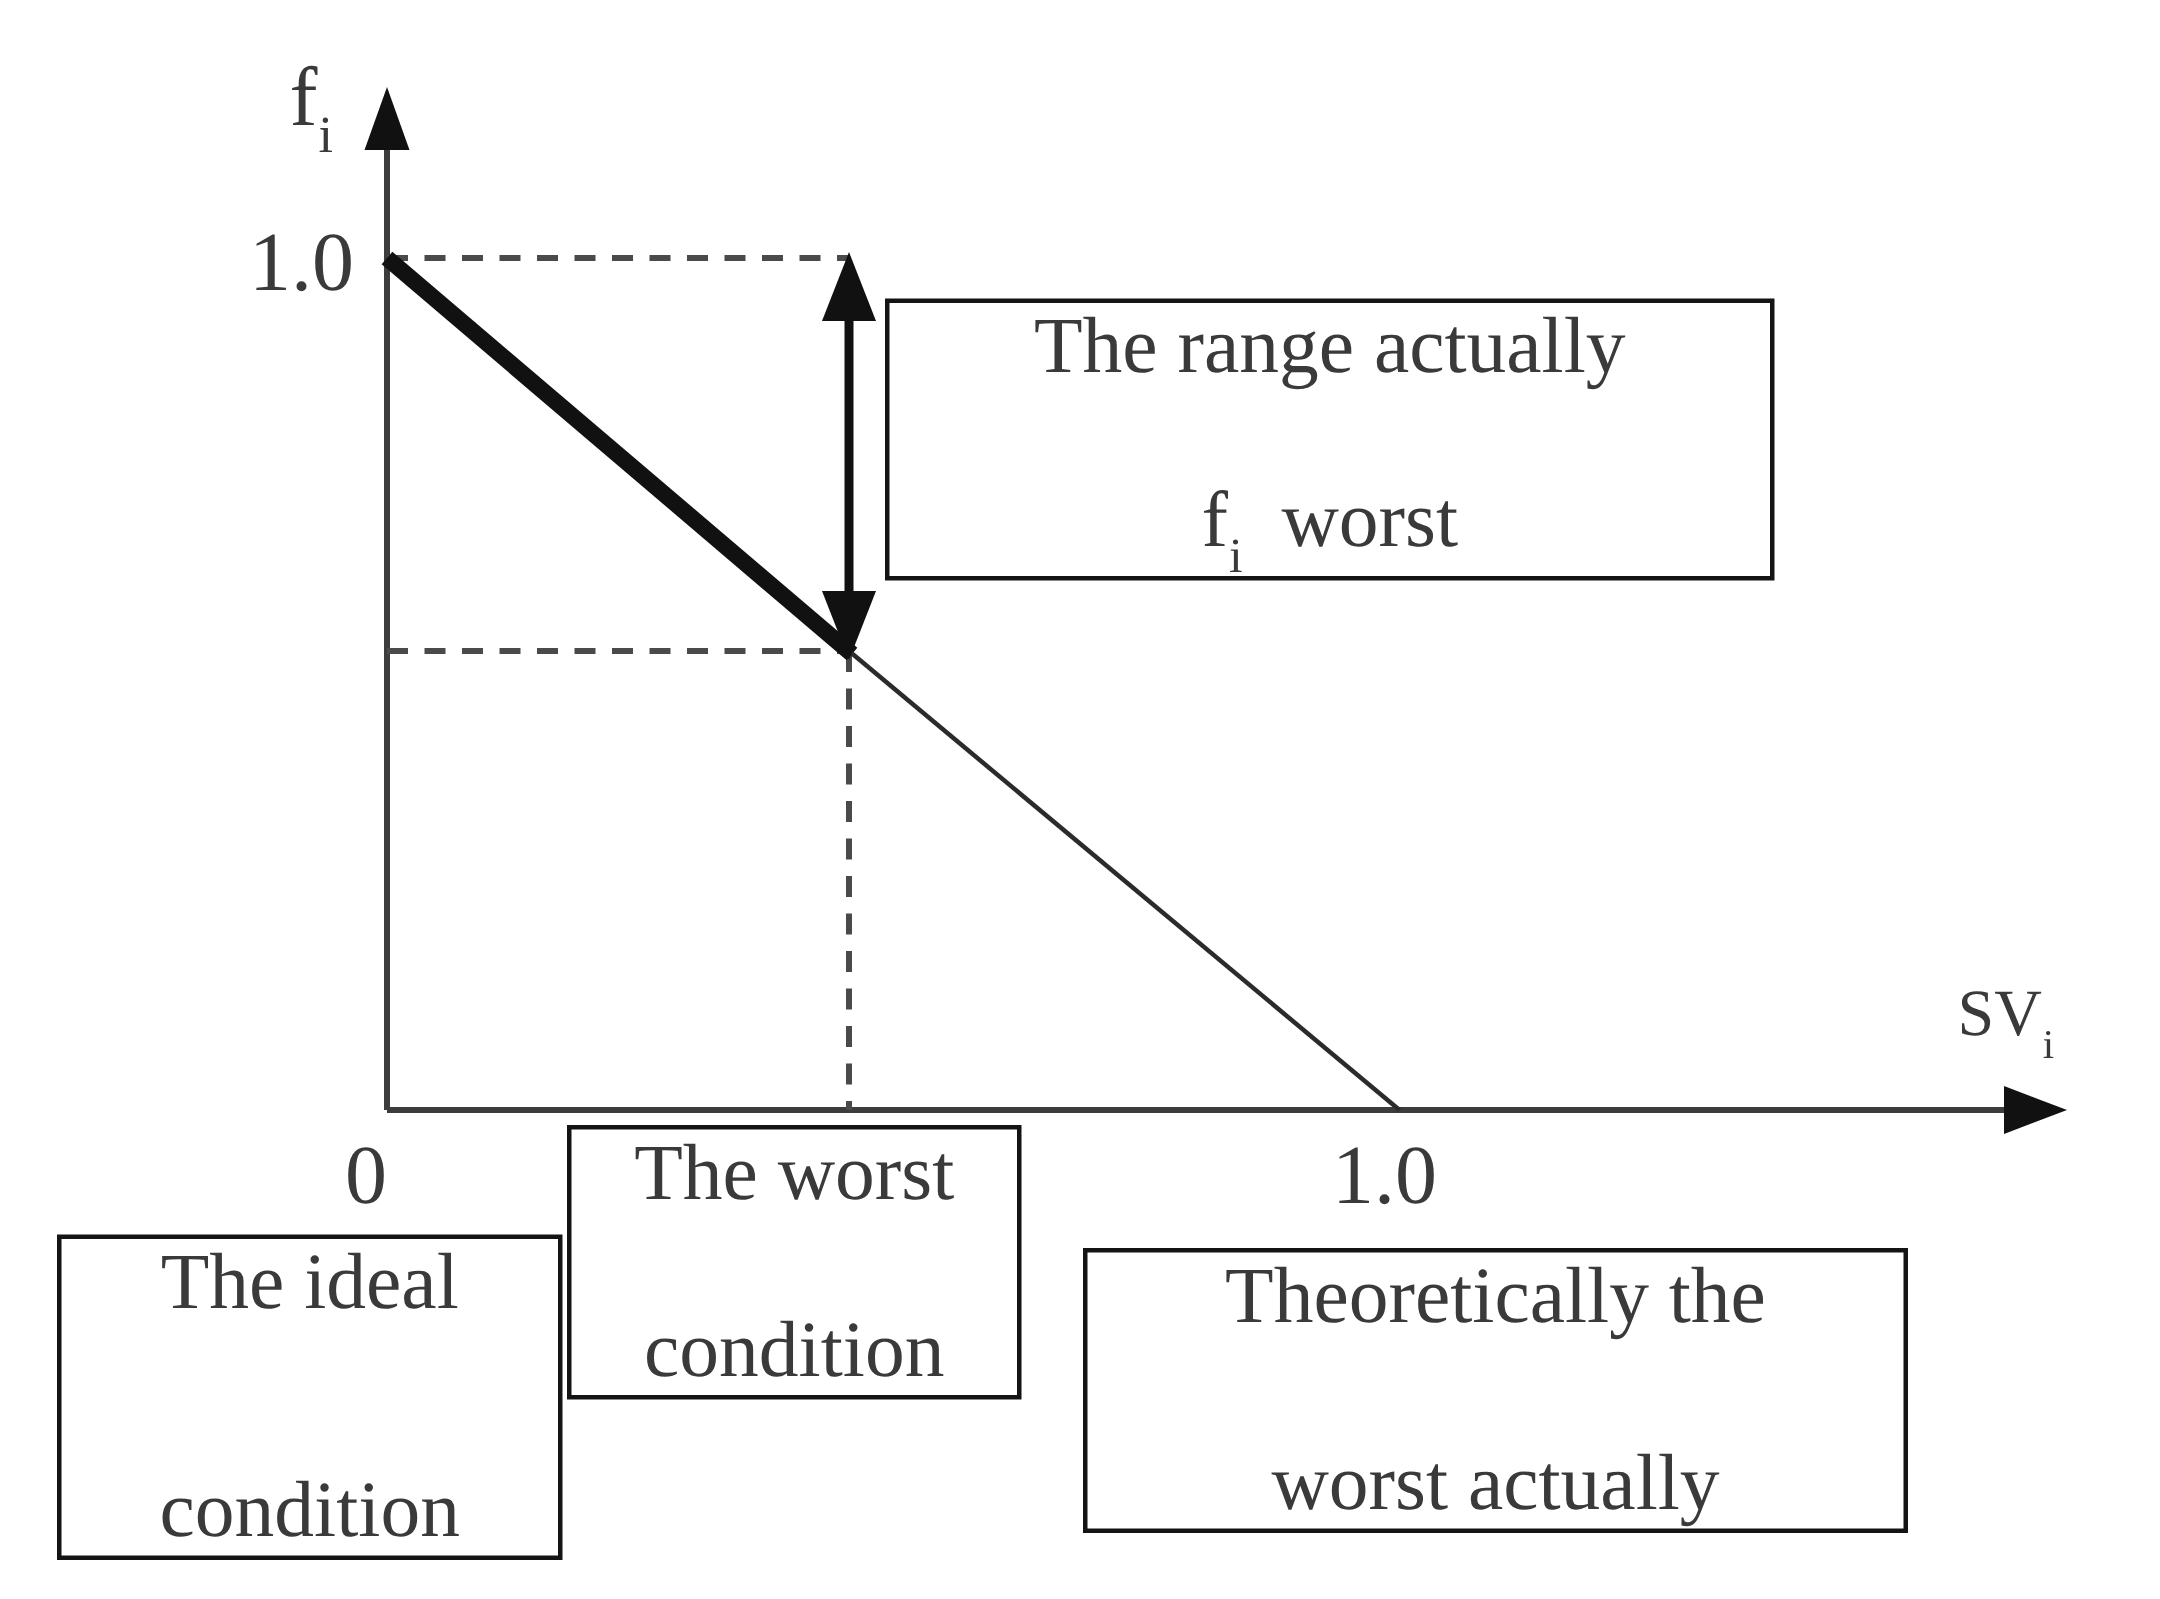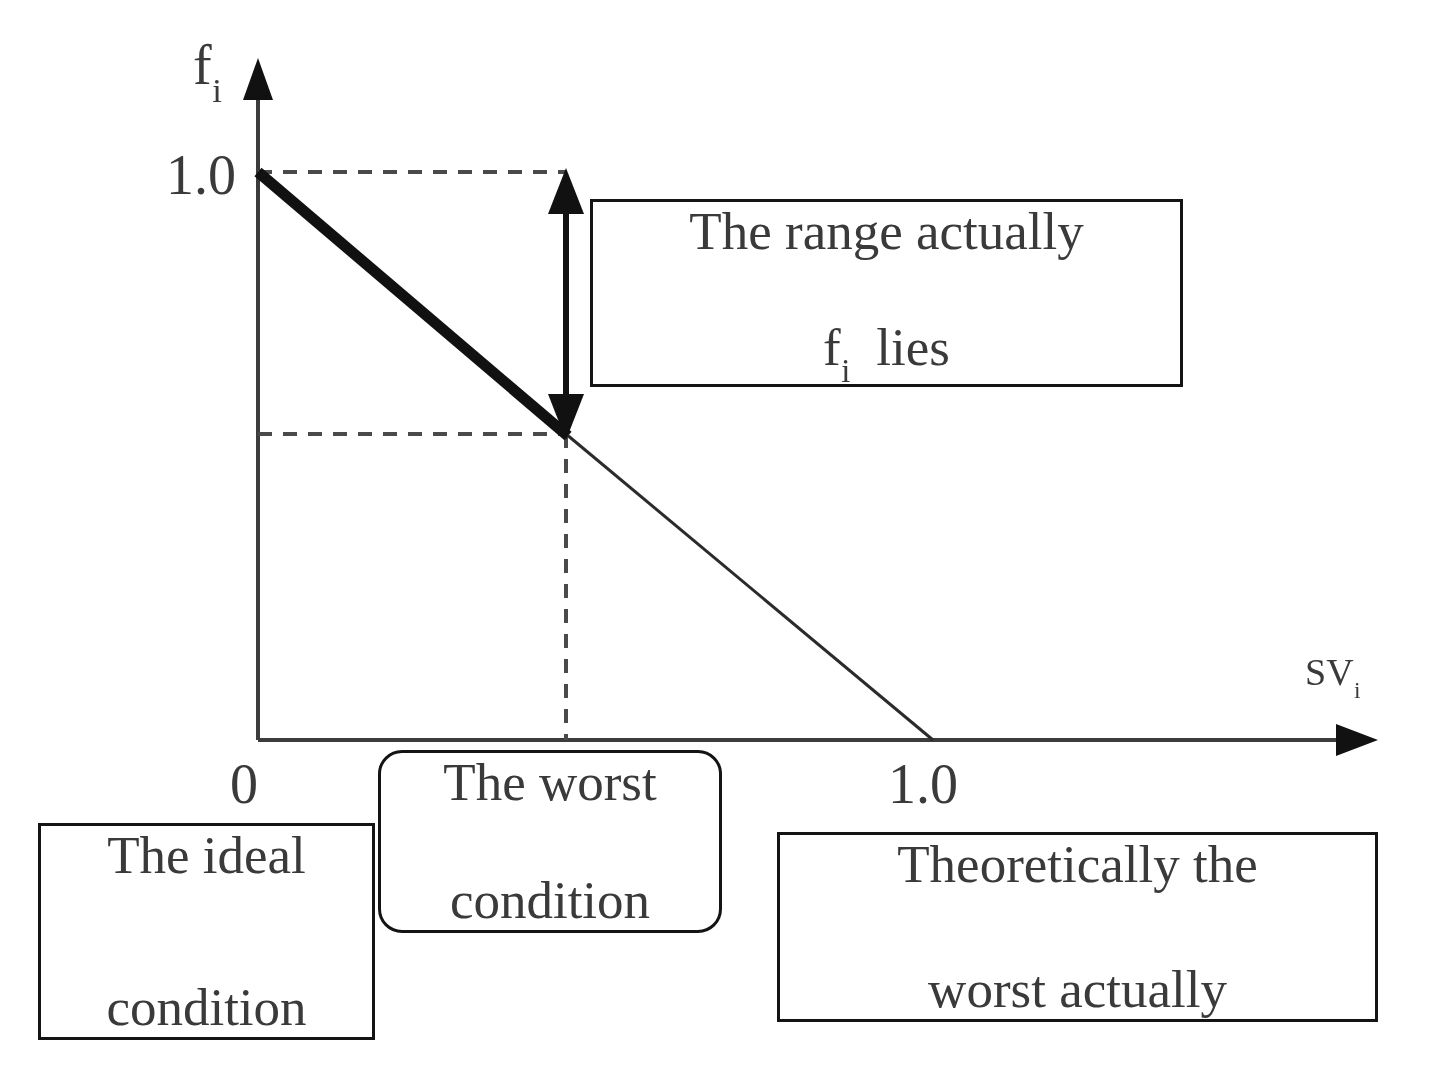--- a/index.html
+++ b/index.html
@@ -42,44 +42,43 @@
   }
   .callout .line {
     white-space: nowrap;
   }
   
   #callout-range {
     left: 590px;  top: 199px;  width: 593px;  height: 188px;
     font-size: 53px;
   }
   #callout-worst {
-    left: 378px;  top: 750px;  width: 344px;  height: 183px;
+    left: 378px;  top: 750px;  width: 303px;  height: 183px;
     font-size: 53px;
-    border-radius: 24px;
   }
   #callout-ideal {
     left: 38px;   top: 823px;  width: 337px;  height: 217px;
     font-size: 53px;
   }
   #callout-theoretical {
-    left: 777px;  top: 832px;  width: 601px;  height: 190px;
+    left: 722px;  top: 832px;  width: 550px;  height: 190px;
     font-size: 53px;
   }
   
   .axis-label, .tick-label {
     position: absolute;
     color: #3a3a3a;
     white-space: nowrap;
     z-index: 4;
   }
   #label-fi {
     left: 193px;  top: 33px;   font-size: 56px;
   }
   #label-svi {
-    left: 1305px; top: 650px;  font-size: 38px;
+    left: 1305px; top: 650px;  font-size: 44px;
   }
   #tick-y-one {
     left: 166px;  top: 143px;  font-size: 56px;
   }
   #tick-x-zero {
     left: 230px;  top: 752px;  font-size: 56px;
   }
   #tick-x-one {
     left: 888px;  top: 752px;  font-size: 56px;
   }
@@ -126,21 +125,21 @@
   <div class="axis-label" id="label-svi"><span>SV</span><span class="sub">i</span></div>
 
   <div class="tick-label" id="tick-y-one">1.0</div>
 
   <div class="tick-label" id="tick-x-zero">0</div>
 
   <div class="tick-label" id="tick-x-one">1.0</div>
 
   <div class="callout" id="callout-range">
     <div class="line">The range actually</div>
-    <div class="line"><span>f</span><span class="sub">i</span>&nbsp;&nbsp;<span>lies</span></div>
+    <div class="line"><span>f</span><span class="sub">i</span>&nbsp;&nbsp;<span>worst</span></div>
   </div>
 
   <div class="callout" id="callout-worst">
     <div class="line">The worst</div>
     <div class="line">condition</div>
   </div>
 
   <div class="callout" id="callout-ideal">
     <div class="line">The ideal</div>
     <div class="line">condition</div>

